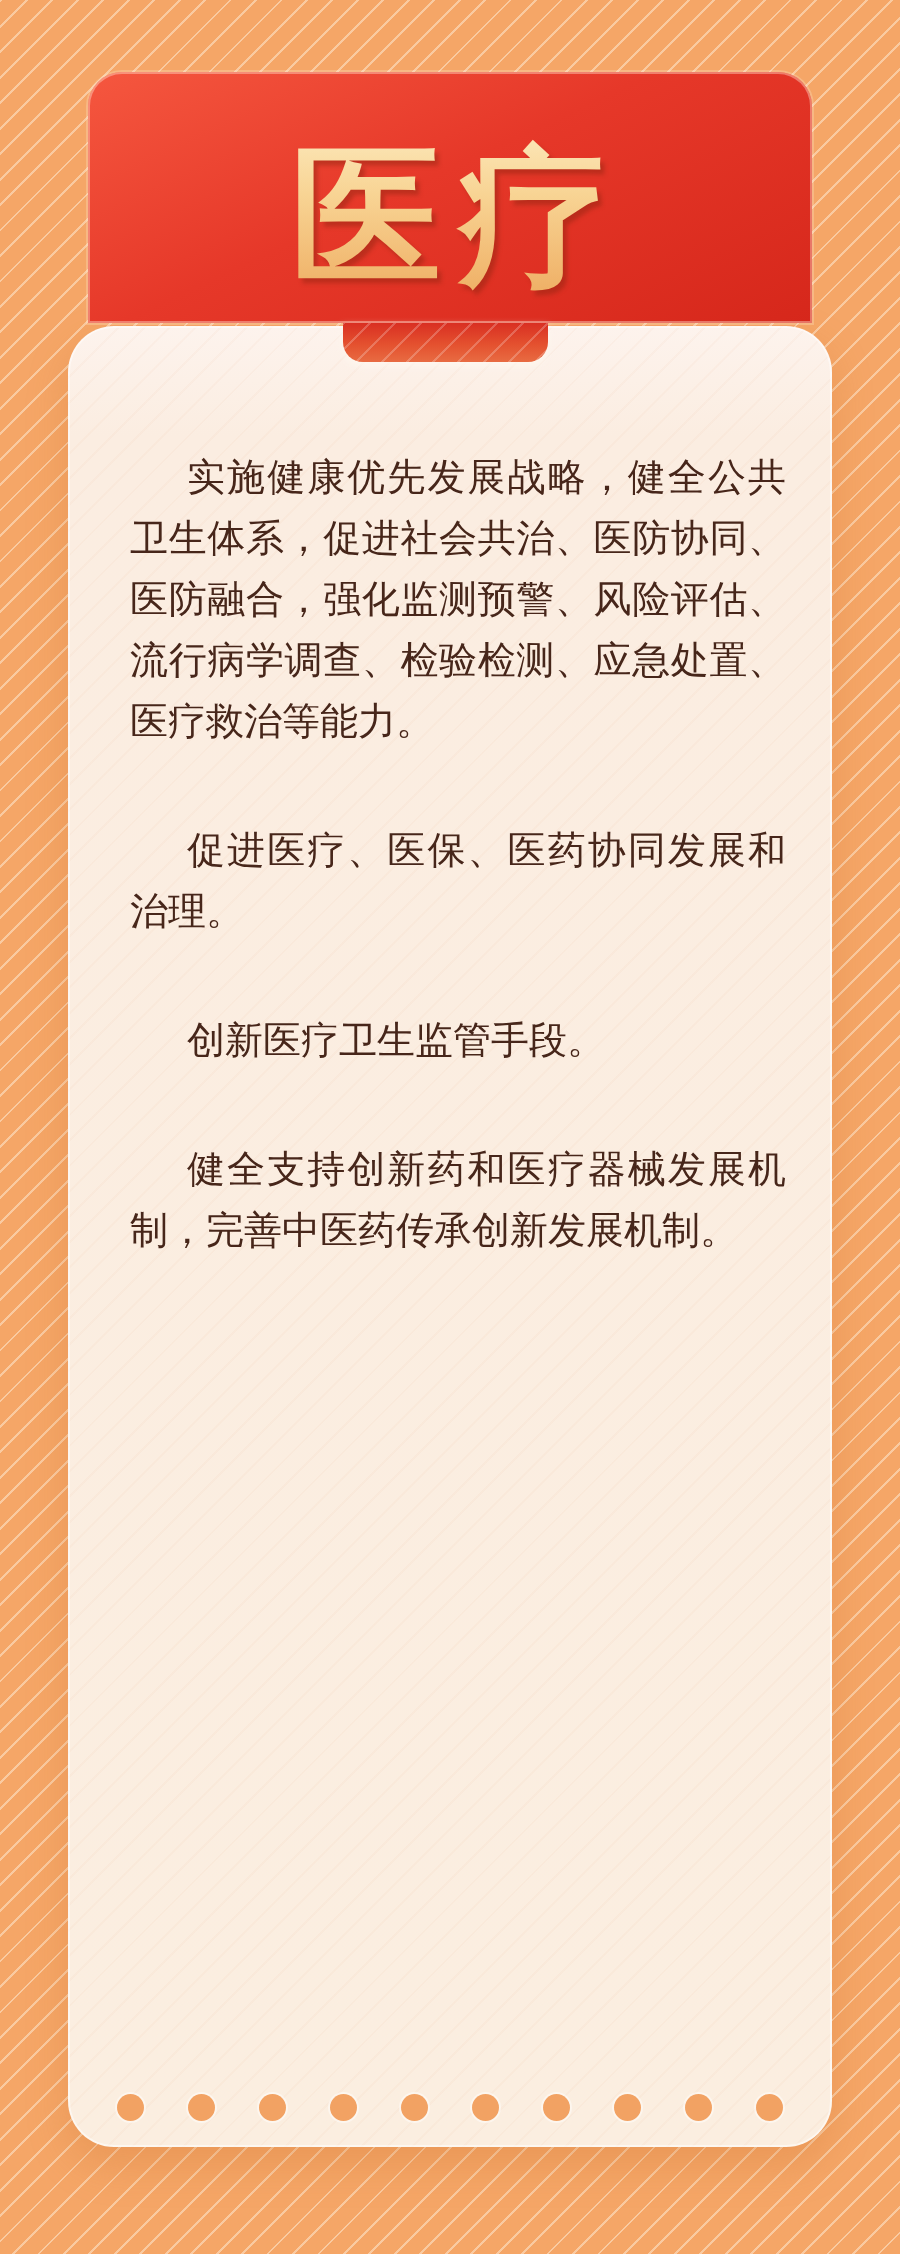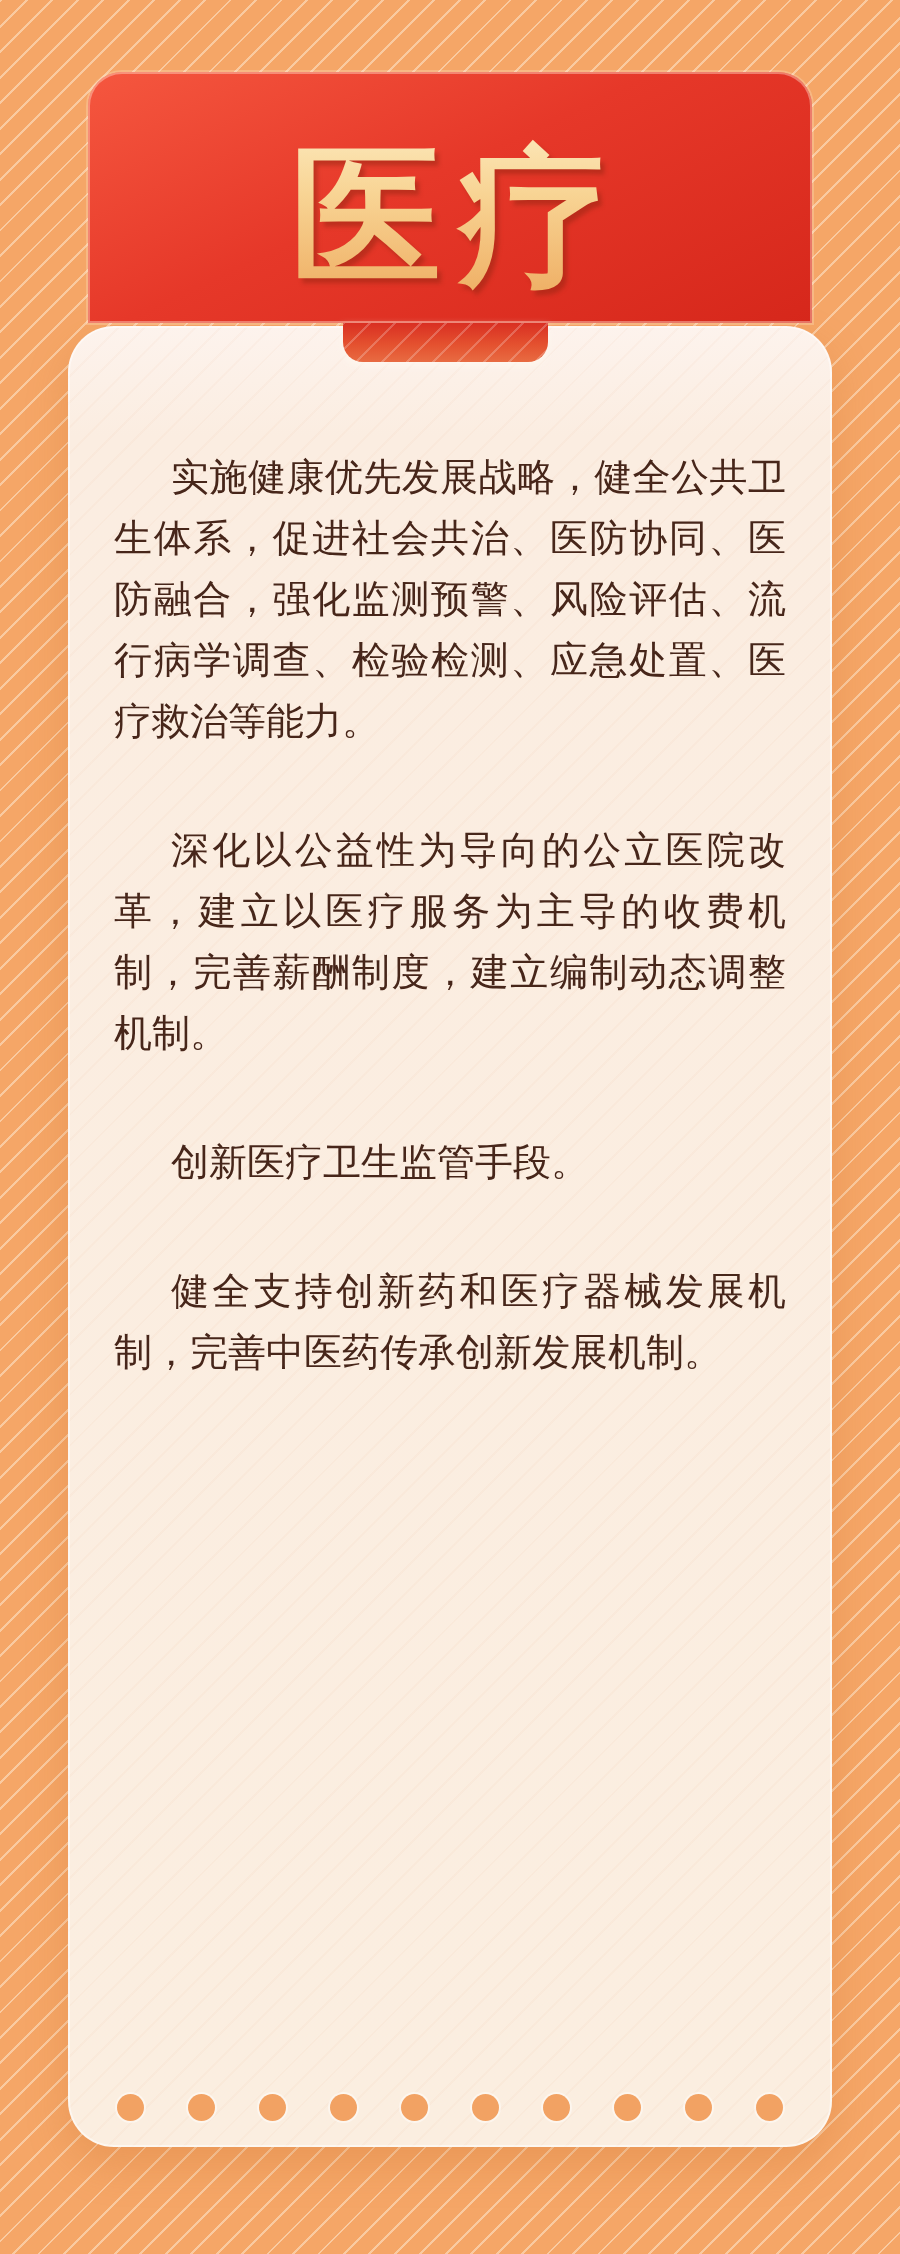--- a/index.html
+++ b/index.html
@@ -88,21 +88,21 @@
     box-shadow: 0 18px 40px rgba(205,115,45,0.28),
                 inset 0 0 0 2px rgba(255,255,255,0.5);
     z-index: 2;
   }
 
   .card-body {
     padding: 121px 46px 0 46px;
   }
 
   .card-body p {
-    margin: 0 0 68px 0;
+    margin: 0 0 68px 16px;
     font-size: 38px;
     line-height: 61px;
     text-align: justify;
     text-indent: 57px;
     color: #47261A;
     font-family: "Liberation Sans", sans-serif;
   }
 
   
   .dots {
@@ -130,21 +130,21 @@
   <div class="banner">
     <div class="banner-title">医疗</div>
   </div>
 
   <div class="banner-tab"></div>
 
   <div class="card">
     <div class="card-body">
 
     <p>实施健康优先发展战略，健全公共卫生体系，促进社会共治、医防协同、医防融合，强化监测预警、风险评估、流行病学调查、检验检测、应急处置、医疗救治等能力。</p>
-        <p>深化以公益性为导向的公立医院改革，建立以医疗服务为主导的收费机制，完善薪酬制度，建立编制动态调整机制。</p>
+        <p>促进医疗、医保、医药协同发展和治理。</p>
         <p>创新医疗卫生监管手段。</p>
         <p>健全支持创新药和医疗器械发展机制，完善中医药传承创新发展机制。</p>
       </div>
     <div class="dots">
 
     <span class="dot"></span>
         <span class="dot"></span>
         <span class="dot"></span>
         <span class="dot"></span>
         <span class="dot"></span>

